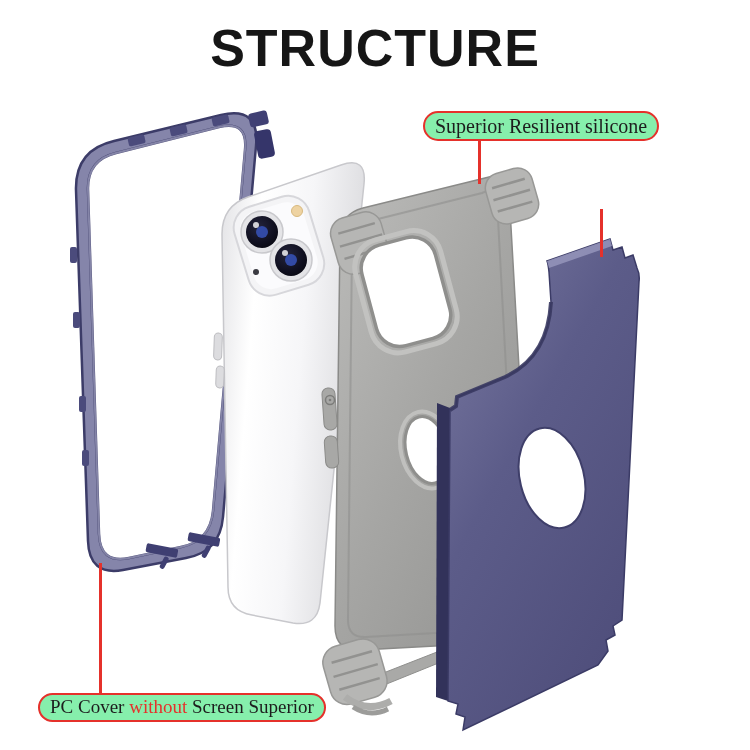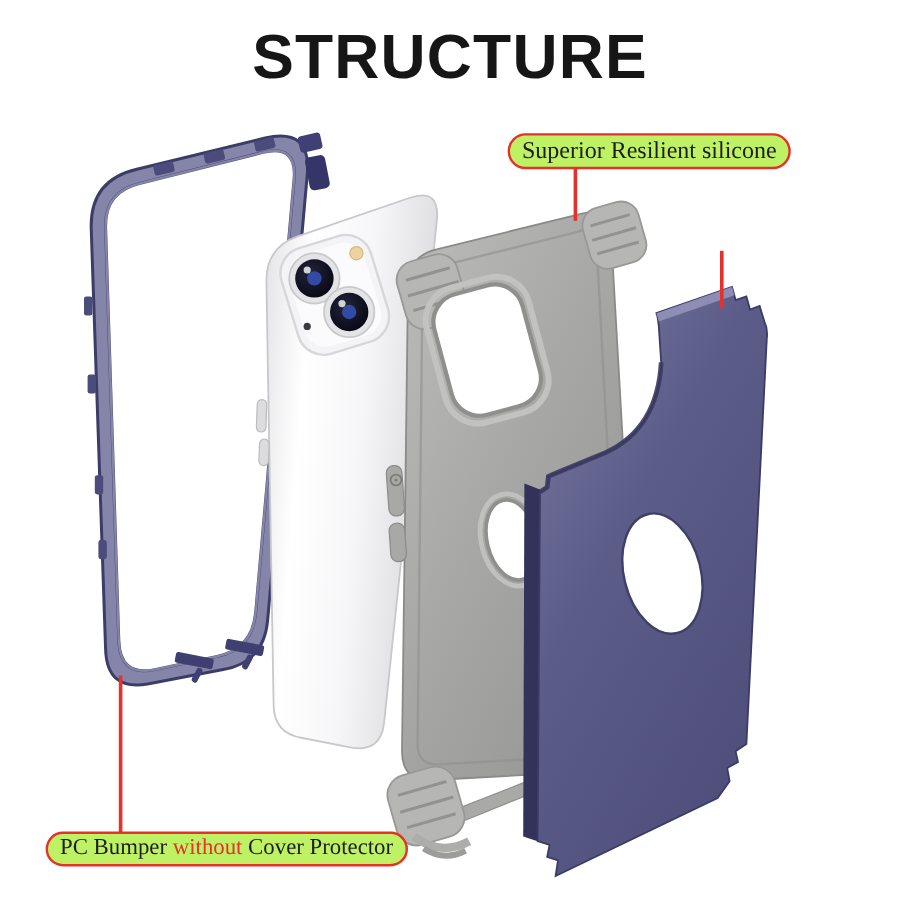--- a/index.html
+++ b/index.html
@@ -2,21 +2,21 @@
 <html><head>
 <meta charset="utf-8">
 <style>
   html,body{margin:0;padding:0;background:#ffffff;}
   .stage{position:relative;width:750px;height:750px;background:#ffffff;overflow:hidden;
          font-family:"Liberation Serif", serif;}
   .title{position:absolute;left:0;right:0;top:18px;text-align:center;
          font-family:"Liberation Sans","DejaVu Sans",sans-serif;
          font-weight:bold;font-size:52px;letter-spacing:1px;color:#161616;}
   .callout{position:absolute;border:2px solid #e5312b;border-radius:16px;
-           background:#bef264;padding:1px 10px;font-size:20px;color:#1d1d1d;
+           background:#86efac;padding:1px 10px;font-size:20px;color:#1d1d1d;
            white-space:nowrap;line-height:1.2;z-index:5;}
   .callout .hl{color:#e5312b;}
   .connector{position:absolute;width:2.5px;background:#e5312b;z-index:4;}
   .artwork{position:absolute;left:0;top:0;z-index:1;}
 </style>
 </head>
 <body>
 
 <div class="stage">
 
@@ -151,16 +151,16 @@
   </svg>
 
   <div class="connector" style="left:478px;top:140px;height:44px;"></div>
   <div class="connector" style="left:600px;top:209px;height:48px;"></div>
   <div class="connector" style="left:99px;top:563px;height:132px;"></div>
 
   <div class="callout" style="left:423px;top:111px;">
     <span>Superior Resilient silicone</span>
   </div>
   <div class="callout" style="left:38px;top:693px;font-size:19px;">
-    <span>PC Bumper </span><span class="hl">without</span><span> Cover Protector</span>
+    <span>PC Cover </span><span class="hl">without</span><span> Screen Superior</span>
   </div>
 
 </div>
 
 </body></html>

